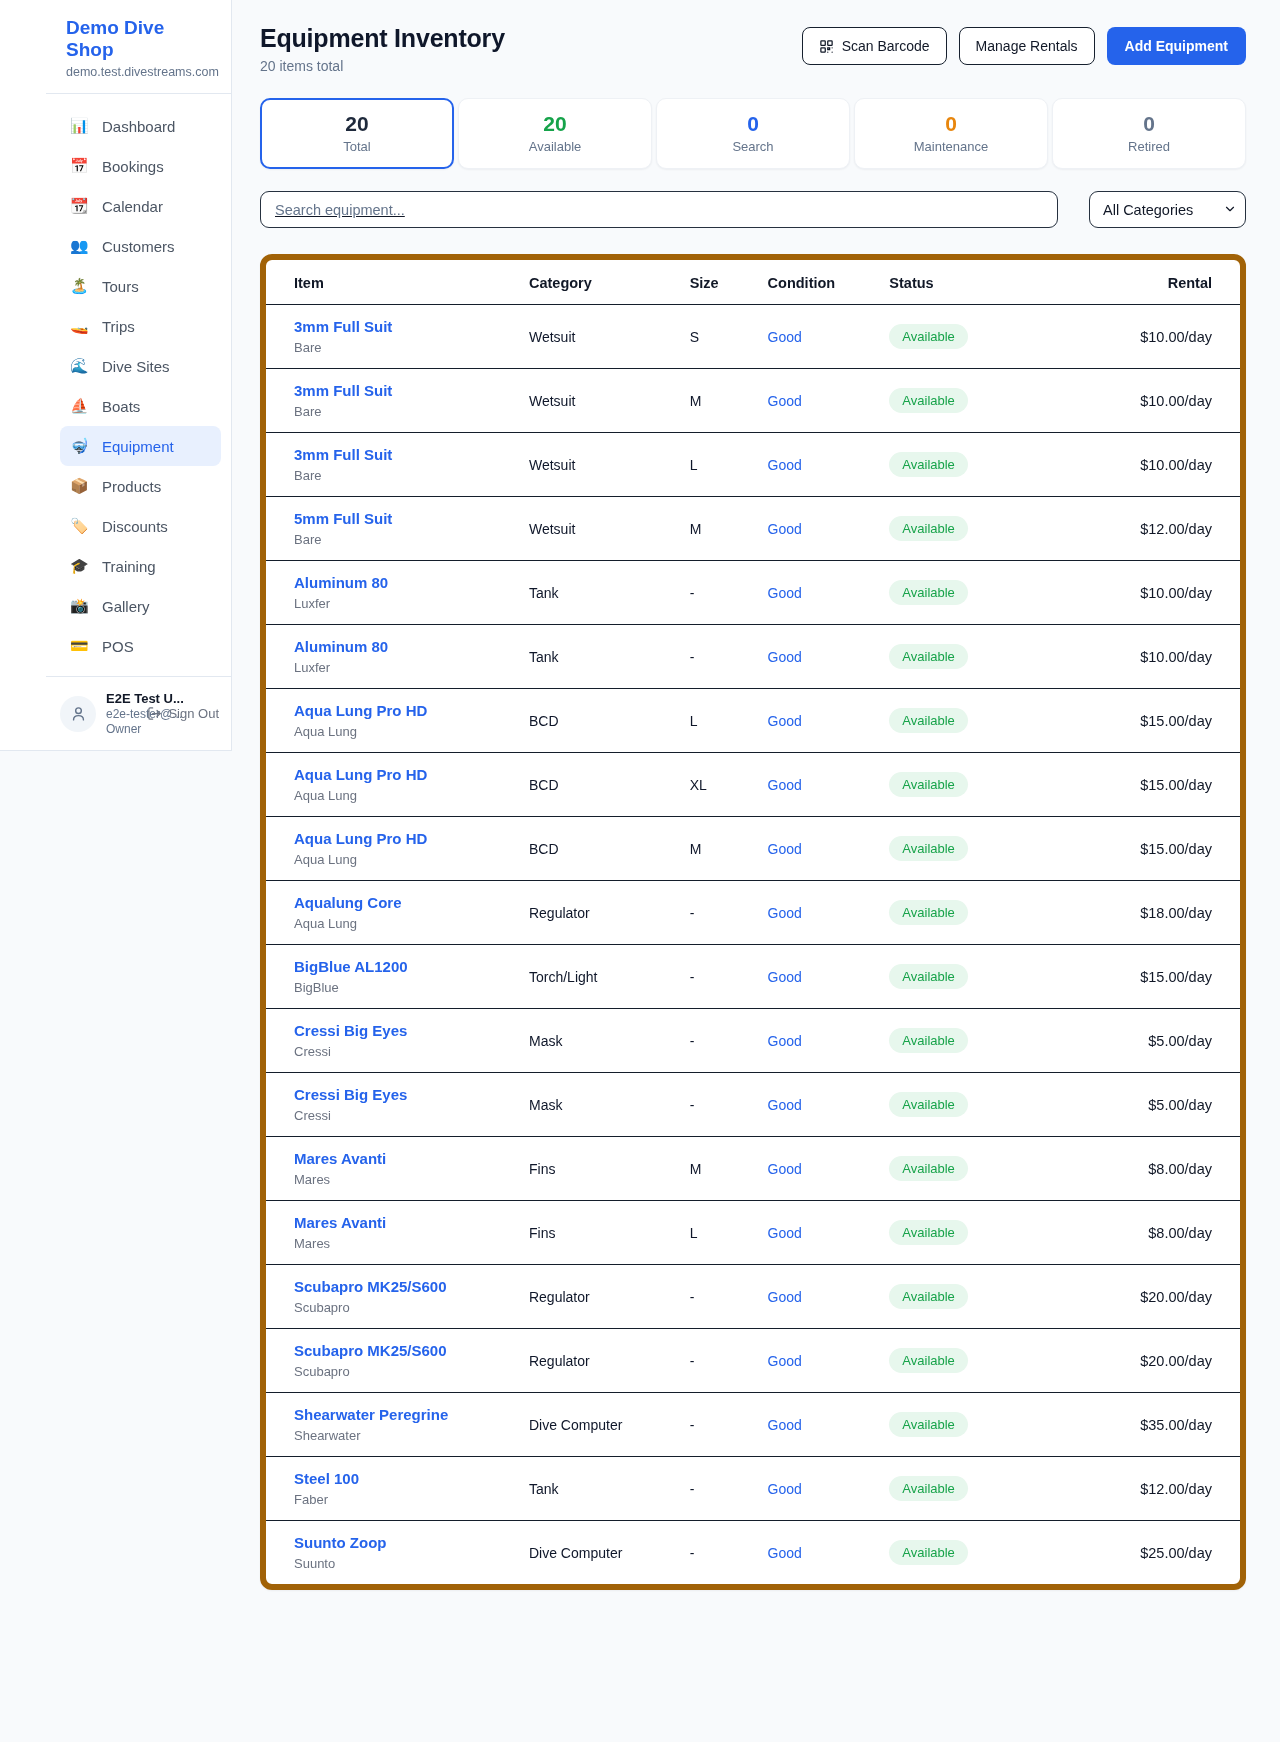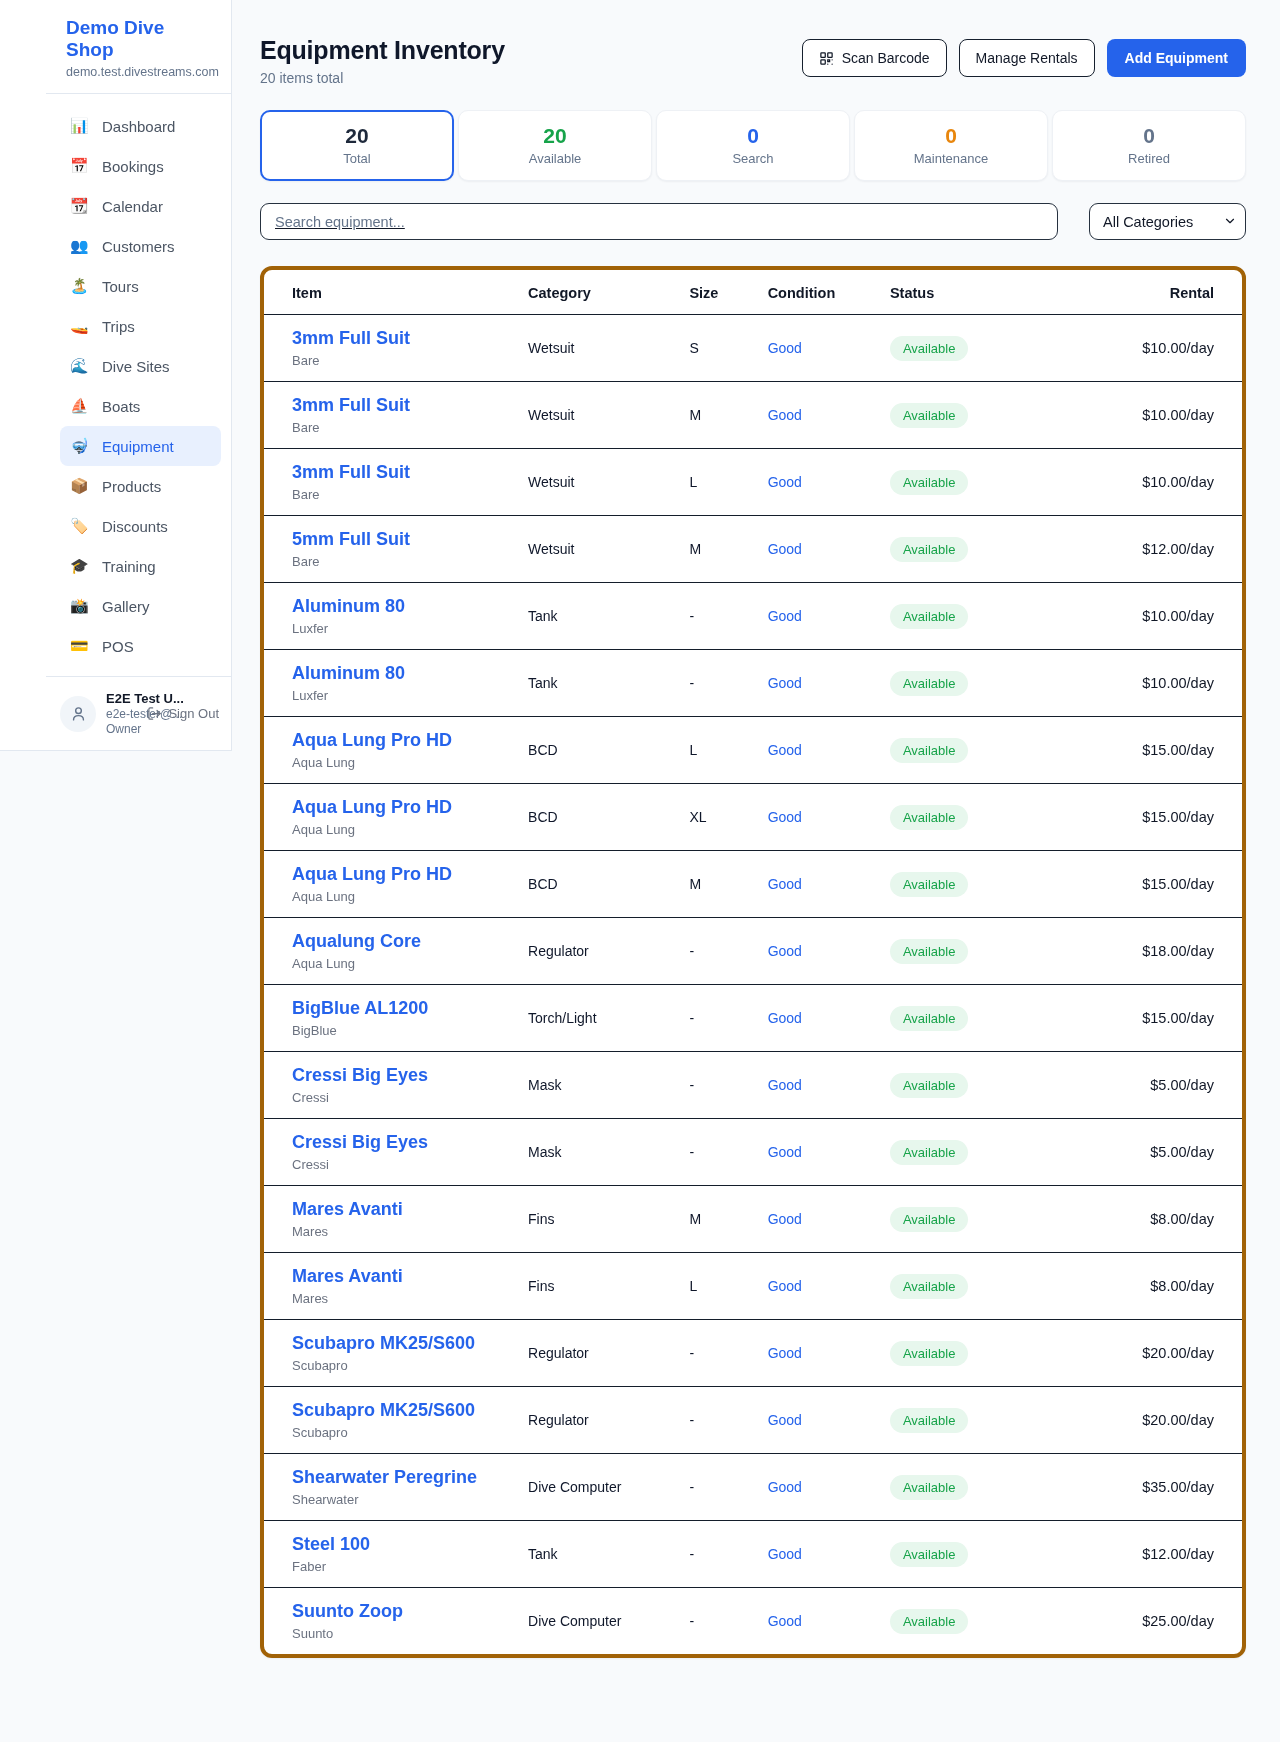--- a/index.html
+++ b/index.html
@@ -22,21 +22,21 @@
                 display:flex; align-items:center; gap:10px; }
   .avatar { width:36px; height:36px; border-radius:50%; background:#f1f5f9; color:#64748b;
             display:flex; align-items:center; justify-content:center; flex-shrink:0; }
   .user-meta { flex:1; min-width:0; }
   .user-name { font-size:13px; font-weight:700; color:#111827; white-space:nowrap; }
   .user-email, .user-role { font-size:12px; color:#64748b; margin-top:1px; white-space:nowrap; }
   .signout { display:flex; align-items:center; gap:6px; color:#6b7280; font-size:13px;
              cursor:pointer; flex-shrink:0; }
 
   
-  .main { flex:1; padding:24px 34px 24px 28px;margin-top:12px; }
+  .main { flex:1; padding:24px 34px 24px 28px; }
   .page-head { display:flex; justify-content:space-between; align-items:flex-start; }
   .page-title { font-size:25px; font-weight:700; color:#0f172a; letter-spacing:-.2px; }
   .page-subtitle { font-size:14px; color:#64748b; margin-top:5px; }
   .head-actions { display:flex; gap:12px; align-items:center; margin-top:3px; }
   .btn { height:38px; padding:0 16px; border-radius:8px; font-size:14px; font-weight:500;
          display:inline-flex; align-items:center; gap:8px; cursor:pointer; border:none;
          font-family:inherit; }
   .btn-outline { background:#fff; color:#111827; border:1.5px solid #16202e; }
   .btn-primary { background:#2563eb; color:#fff; font-weight:600; padding:0 18px; }
 
@@ -55,31 +55,31 @@
                   color:#111827; outline:none; }
   .search-input::placeholder { color:#64748b; }
   .select-wrap { position:relative; width:157px; }
   .category-select { width:100%; height:37px; border:1.5px solid #26313f; border-radius:9px;
                      background:#fff; padding:0 30px 0 13px; font-size:14.5px;
                      font-family:inherit; color:#111827; appearance:none; -webkit-appearance:none;
                      cursor:pointer; outline:none; }
   .select-chevron { position:absolute; right:9px; top:11px; pointer-events:none; line-height:0; }
 
   
-  .table-card { margin-top:26px; background:#fff; border:4px solid #a16207; border-radius:12px;
+  .table-card { margin-top:26px; background:#fff; border:6px solid #a16207; border-radius:12px;
                 box-shadow:0 1px 2px rgba(16,24,40,.05); overflow:hidden; }
   table { width:100%; border-collapse:collapse; }
   thead th { text-align:left; font-size:14.5px; font-weight:700; color:#111827;
              padding:15px 0 13px; border-bottom:1.5px solid #141e2b; }
   th.col-item { padding-left:28px; }
   th.col-rental, td.c-rental { text-align:right; padding-right:28px; }
   tbody td { border-bottom:1.5px solid #141e2b; padding:13px 0; vertical-align:middle; }
   tbody tr:last-child td { border-bottom:none; }
   td.c-item { padding-left:28px; }
-  .item-link { font-size:18px; font-weight:600; color:#2563eb; text-decoration:none;
+  .item-link { font-size:15px; font-weight:600; color:#2563eb; text-decoration:none;
                cursor:pointer; display:inline-block; }
   .item-brand { font-size:13px; color:#6b7280; margin-top:4px; }
   td.c-cat, td.c-size { font-size:14px; color:#0f172a; }
   .cond-link { font-size:14px; color:#2563eb; text-decoration:none; cursor:pointer; }
   .badge { display:inline-block; padding:5px 13px; border-radius:999px; background:#e7f7ed;
            color:#17a34a; font-size:13px; }
   td.c-rental { font-size:14.5px; color:#111827; }
 </style>
 </head>
 <body>

